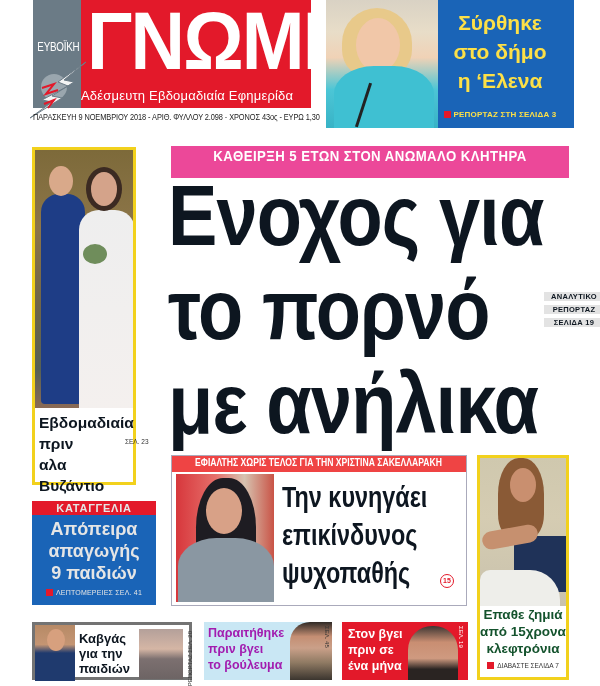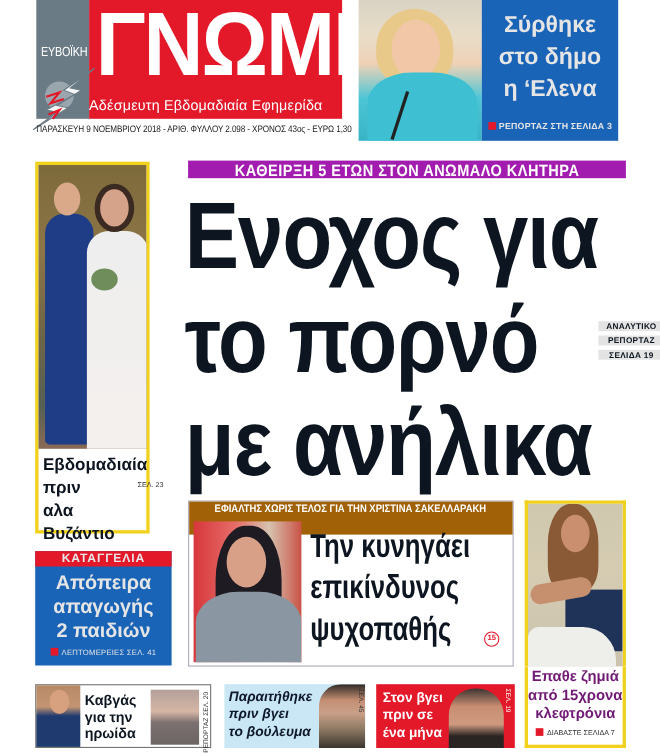--- a/index.html
+++ b/index.html
@@ -16,27 +16,27 @@
   .mast-red .tag { position: absolute; left: 0; top: 88px; width: 230px; color: #fff; font-size: 13px; letter-spacing: 0.2px; }
   .bolt { left: 28px; top: 60px; width: 60px; height: 60px; }
   .dateline { left: 33px; top: 112px; width: 282px; font-size: 8.6px; color: #222; white-space: nowrap; transform: scaleX(0.86); transform-origin: left top; letter-spacing: -0.1px; }
 
   
   .promo-photo { left: 326px; top: 0; width: 112px; height: 128px; background: linear-gradient(180deg, #d9d2c4 0%, #e8ddc8 25%, #f0d2b6 45%, #4cc6d6 70%, #38b3c6 100%); overflow: hidden; }
   .promo-photo .hair { position: absolute; left: 16px; top: 8px; width: 70px; height: 70px; border-radius: 50% 50% 40% 40%; background: #e8c98a; }
   .promo-photo .face { position: absolute; left: 30px; top: 18px; width: 44px; height: 54px; border-radius: 50%; background: #f1c7a8; }
   .promo-photo .body { position: absolute; left: 8px; top: 66px; width: 100px; height: 70px; border-radius: 40% 40% 0 0; background: #3fc0d2; }
   .promo-photo .mic { position: absolute; left: 36px; top: 82px; width: 3px; height: 46px; background: #222; transform: rotate(18deg); }
-  .promo-box { left: 438px; top: 0; width: 124px; height: 128px; background: #1a64b7; color: #e5e5e5; }
+  .promo-box { left: 438px; top: 0; width: 136px; height: 128px; background: #1a64b7; color: #fde047; }
   .promo-box .head { position: absolute; left: 4px; top: 8px; width: 116px; text-align: center; font-weight: bold; font-size: 21px; line-height: 29px; }
   .promo-box .foot { position: absolute; left: 0; top: 110px; width: 124px; text-align: center; font-size: 8px; font-weight: bold; letter-spacing: 0.2px; }
   .dot { display: inline-block; width: 7px; height: 7px; background: #e3192a; margin-right: 3px; vertical-align: -1px; }
 
   
-  .kicker { left: 171px; top: 146px; width: 398px; height: 16px; background: #a21caf; color: #fff; font-weight: bold; font-size: 15px; line-height: 20px; text-align: center; letter-spacing: 0.5px; white-space: nowrap; overflow: hidden; }
+  .kicker { left: 171px; top: 146px; width: 398px; height: 32px; background: #ec4899; color: #fff; font-weight: bold; font-size: 15px; line-height: 20px; text-align: center; letter-spacing: 0.5px; white-space: nowrap; overflow: hidden; }
   .kicker span { display: inline-block; transform: scaleX(0.88); }
 
   
   .headline { left: 168px; top: 168px; width: 415px; }
   .hl-line { font-weight: bold; font-size: 86px; line-height: 94px; color: #0d1620; white-space: nowrap; font-family: "Liberation Sans", sans-serif; transform: scaleX(0.86); transform-origin: left top; letter-spacing: -1px; }
   .side-ref { left: 508px; top: 292px; width: 60px; margin-left: 36px; }
   .side-ref div { background: #e3e3e3; font-size: 7.5px; font-weight: bold; text-align: center; height: 9px; line-height: 9px; margin-bottom: 4px; letter-spacing: 0.3px; }
 
   
   .wedding { left: 32px; top: 147px; width: 104px; height: 338px; border: 3px solid #f2d11c; background: #fff; }
@@ -50,51 +50,51 @@
   .wedding .sel { position: absolute; left: 90px; top: 288px; font-size: 6.5px; color: #333; white-space: nowrap; }
 
   
   .katag { left: 32px; top: 501px; width: 124px; height: 104px; background: #1a64b7; color: #e5e5e5; }
   .katag .label { position: absolute; left: 0; top: 0; width: 124px; height: 14px; background: #e3192a; text-align: center; font-weight: bold; font-size: 11px; line-height: 14px; letter-spacing: 0.8px; }
   .katag .head { position: absolute; left: 0; top: 17px; width: 124px; text-align: center; font-weight: bold; font-size: 18px; line-height: 22px; }
   .katag .foot { position: absolute; left: 0; top: 88px; width: 124px; text-align: center; font-size: 7px; letter-spacing: 0.2px; }
 
   
   .sak { left: 171px; top: 455px; width: 296px; height: 151px; border: 1px solid #aab; background: #fff; }
-  .sak .label { position: absolute; left: 0; top: 0; width: 294px; height: 30px; background: #a16207; color: #fff; font-weight: bold; font-size: 10px; line-height: 14px; text-align: center; white-space: nowrap; overflow: hidden; }
+  .sak .label { position: absolute; left: 0; top: 0; width: 294px; height: 16px; background: #ef4444; color: #fff; font-weight: bold; font-size: 10px; line-height: 14px; text-align: center; white-space: nowrap; overflow: hidden; }
   .sak .label span { display: inline-block; transform: scaleX(0.86); }
   .sak .photo { position: absolute; left: 4px; top: 18px; width: 98px; height: 128px; background: linear-gradient(90deg, #d7373c 0%, #e66f6a 40%, #d7c3b0 70%, #c95346 100%); overflow: hidden; }
   .sak .hair { position: absolute; left: 20px; top: 4px; width: 60px; height: 110px; background: #1e1c22; border-radius: 45% 45% 30% 30%; }
   .sak .face { position: absolute; left: 30px; top: 14px; width: 36px; height: 46px; background: #d8a187; border-radius: 50%; }
   .sak .sweater { position: absolute; left: 2px; top: 64px; width: 96px; height: 70px; background: #8a97a2; border-radius: 40% 40% 0 0; }
   .sak .head { position: absolute; left: 110px; top: 22px; width: 180px; font-weight: bold; font-size: 30px; line-height: 38px; color: #0d1620; white-space: nowrap; transform: scaleX(0.78); transform-origin: left top; }
   .sak .pg { position: absolute; left: 268px; top: 118px; width: 14px; height: 14px; border: 1.5px solid #e3192a; border-radius: 50%; color: #e3192a; font-size: 7px; font-weight: bold; text-align: center; line-height: 11px; }
 
   
   .girl { left: 477px; top: 455px; width: 92px; height: 151px; border: 3px solid #f2d11c; border-bottom: none; background: #fff; }
   .girl .photo { position: absolute; left: 0; top: 0; width: 86px; height: 148px; background: linear-gradient(180deg, #cfc8ae 0%, #d5ccb2 40%, #c9c2ad 100%); overflow: hidden; }
   .girl .hair { position: absolute; left: 18px; top: 0; width: 46px; height: 80px; background: #8a5a36; border-radius: 45% 45% 30% 30%; }
   .girl .face { position: absolute; left: 30px; top: 10px; width: 26px; height: 34px; background: #c98f6f; border-radius: 50%; }
   .girl .top { position: absolute; left: 34px; top: 78px; width: 52px; height: 56px; background: #1f3258; }
   .girl .arm { position: absolute; left: 2px; top: 70px; width: 56px; height: 18px; background: #c6906f; border-radius: 10px; transform: rotate(-10deg); }
   .girl .legs { position: absolute; left: 0; top: 112px; width: 80px; height: 40px; background: #eeeeea; border-radius: 10px 30px 0 0; }
   .girl-cap { left: 477px; top: 606px; width: 92px; height: 74px; border: 3px solid #f2d11c; border-top: none; background: #fff; }
-  .girl-cap .head { position: absolute; left: 0; top: 0; width: 86px; text-align: center; font-weight: bold; font-size: 13.5px; line-height: 17px; color: #701a75; white-space: nowrap; }
+  .girl-cap .head { position: absolute; left: 0; top: 0; width: 86px; text-align: center; font-weight: bold; font-size: 13.5px; line-height: 17px; color: #14532d; white-space: nowrap; }
   .girl-cap .foot { position: absolute; left: 0; top: 56px; width: 86px; text-align: center; font-size: 6.5px; color: #333; white-space: nowrap; }
 
   
-  .kavgas { left: 32px; top: 622px; width: 160px; height: 58px; border: 1px solid #737373; background: #fff; text-decoration: underline; }
+  .kavgas { left: 32px; top: 622px; width: 160px; height: 58px; border: 3px solid #737373; background: #fff; text-decoration: underline; }
   .kavgas .p1 { position: absolute; left: 0; top: 0; width: 40px; height: 56px; background: linear-gradient(180deg,#b78a66 0%, #c49573 35%, #1f3a6e 50%, #1f3a6e 100%); }
   .kavgas .p1:after { content:""; position:absolute; left:12px; top:4px; width:18px; height:22px; border-radius:50%; background:#d7a07e; }
   .kavgas .head { position: absolute; left: 44px; top: 6px; font-weight: bold; font-size: 13px; line-height: 15px; color: #0d1620; }
   .kavgas .p2 { position: absolute; left: 104px; top: 4px; width: 44px; height: 50px; background: linear-gradient(180deg,#b4a09a 0%, #d5b6a5 40%, #7c7070 60%, #6d6464 100%); }
   .kavgas .sel { position: absolute; left: 152px; top: 6px; font-size: 6px; color: #333; writing-mode: vertical-rl; transform: rotate(180deg); white-space: nowrap; }
 
   .paraitithike { left: 204px; top: 622px; width: 128px; height: 58px; background: #c9e7f4; overflow: hidden; }
-  .paraitithike .head { position: absolute; left: 4px; top: 3px; font-weight: bold; font-size: 12.5px; line-height: 16px; color: #0f172a; white-space: nowrap; font-style: italic; }
+  .paraitithike .head { position: absolute; left: 4px; top: 3px; font-weight: bold; font-size: 12.5px; line-height: 16px; color: #a21caf; white-space: nowrap; }
   .paraitithike .p { position: absolute; left: 86px; top: 0; width: 42px; height: 58px; background: linear-gradient(180deg,#302a26 0%, #c48e73 25%, #caa089 45%, #8f7a63 70%, #3b352f 100%); border-radius: 20px 0 0 0; }
   .sel45 { left: 324px; top: 626px; font-size: 6px; color: #333; writing-mode: vertical-rl; white-space: nowrap; }
 
   .tafos { left: 342px; top: 622px; width: 126px; height: 58px; background: #e3192a; overflow: hidden; }
   .tafos .head { position: absolute; left: 6px; top: 4px; font-weight: bold; font-size: 12.5px; line-height: 16px; color: #fff; white-space: nowrap; }
   .tafos .p { position: absolute; left: 66px; top: 4px; width: 50px; height: 54px; background: linear-gradient(180deg,#3e3633 0%, #c98e72 30%, #cf9a80 60%, #2a2422 80%); border-radius: 24px 24px 0 0; }
   .tafos .sel { position: absolute; left: 116px; top: 4px; font-size: 6px; color: #fff; writing-mode: vertical-rl; white-space: nowrap; }
 </style>
 </head>
 <body>
@@ -155,21 +155,21 @@
     <div>αλα Βυζάντιο</div>
   </div>
   <div class="sel">ΣΕΛ. 23</div>
 </div>
 
 <div class="abs katag">
   <div class="label">ΚΑΤΑΓΓΕΛΙΑ</div>
   <div class="head">
     <div>Απόπειρα</div>
     <div>απαγωγής</div>
-    <div>2 παιδιών</div>
+    <div>9 παιδιών</div>
   </div>
   <div class="foot"><span class="dot"></span><span>ΛΕΠΤΟΜΕΡΕΙΕΣ ΣΕΛ. 41</span></div>
 </div>
 
 <div class="abs sak">
   <div class="label"><span>ΕΦΙΑΛΤΗΣ ΧΩΡΙΣ ΤΕΛΟΣ ΓΙΑ ΤΗΝ ΧΡΙΣΤΙΝΑ ΣΑΚΕΛΛΑΡΑΚΗ</span></div>
   <div class="photo">
     <div class="hair"></div>
     <div class="face"></div>
     <div class="sweater"></div>
@@ -198,21 +198,21 @@
     <div>κλεφτρόνια</div>
   </div>
   <div class="foot"><span class="dot"></span><span>ΔΙΑΒΑΣΤΕ ΣΕΛΙΔΑ 7</span></div>
 </div>
 
 <div class="abs kavgas">
   <div class="p1"></div>
   <div class="head">
     <div>Καβγάς</div>
     <div>για την</div>
-    <div>ηρωίδα</div>
+    <div>παιδιών</div>
   </div>
   <div class="p2"></div>
   <div class="sel">ΡΕΠΟΡΤΑΖ ΣΕΛ. 20</div>
 </div>
 
 <div class="abs paraitithike">
   <div class="head">
     <div>Παραιτήθηκε</div>
     <div>πριν βγει</div>
     <div>το βούλευμα</div>

